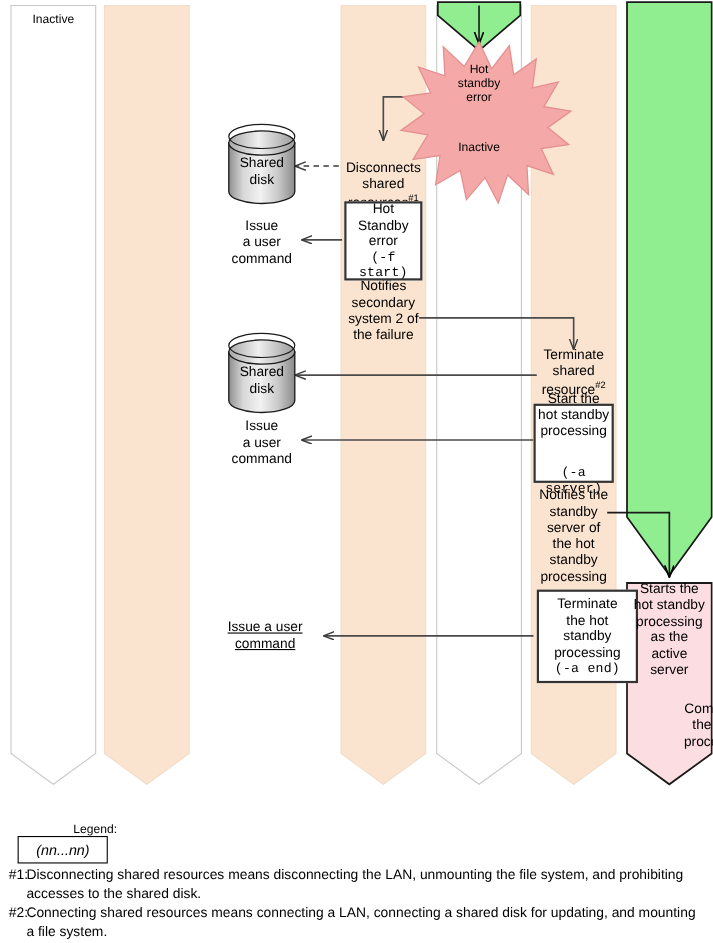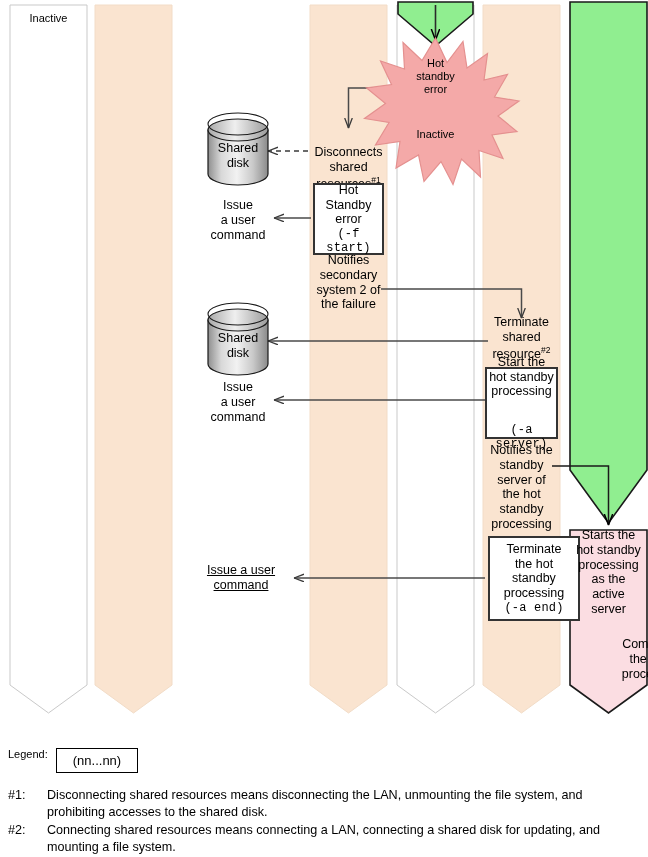--- a/index.html
+++ b/index.html
@@ -18,29 +18,29 @@
   
   .cmdbox{
     position:absolute;background:#ffffff;
     border:2px solid #333333;
     box-sizing:border-box;
     display:flex;flex-direction:column;align-items:center;justify-content:center;
     text-align:center;line-height:1.17;font-size:12.5px;
   }
 
   
-  .legendrow{position:absolute;display:flex;align-items:flex-start;}
+  .legendrow{position:absolute;display:flex;align-items:flex-end;flex-direction:column;}
   .legend-box{
     border:1.4px solid #000;background:#fff;
-    padding:4px 16px;font-size:13px;
+    padding:4px 16px;font-size:13px;font-style:italic;
     margin:0 8px;
   }
   .foot{position:absolute;font-size:12.6px;line-height:1.35;}
   .foot .tag{position:absolute;left:0;top:0;}
-  .foot .body{display:block;margin-left:39px;}
+  .foot .body{display:block;margin-left:16px;}
 </style>
 </head>
 <body>
 
 <svg id="canvas" viewBox="0 0 648 857">
   <defs>
     <linearGradient id="diskGrad" x1="0" y1="0" x2="1" y2="0">
       <stop offset="0%" stop-color="#8f8f8f"></stop>
       <stop offset="22%" stop-color="#d8d8d8"></stop>
       <stop offset="48%" stop-color="#f2f2f2"></stop>

